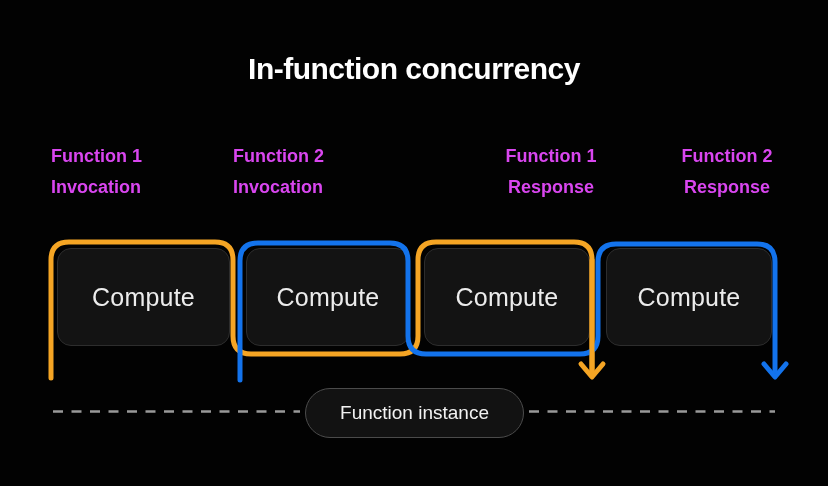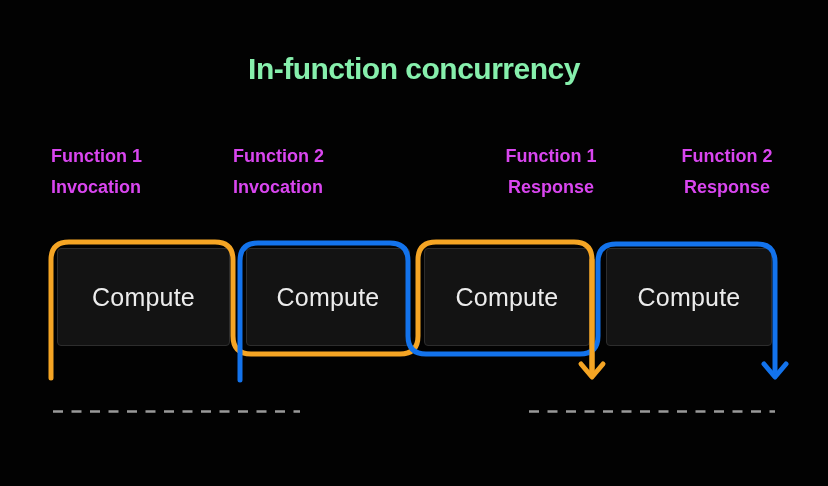--- a/index.html
+++ b/index.html
@@ -2,30 +2,30 @@
 <html><head>
 <meta charset="utf-8">
 <style>
   html,body{margin:0;padding:0;background:#020202;}
   .stage{
     position:relative;width:828px;height:486px;background:#020202;overflow:hidden;
     font-family:"Liberation Sans",sans-serif;
   }
   .title{
     position:absolute;left:0;top:52px;width:828px;text-align:center;
-    font-size:30px;font-weight:700;letter-spacing:-0.5px;color:#86efac;
+    font-size:30px;font-weight:700;letter-spacing:-0.5px;color:#ffffff;
   }
   .lane-label{
     position:absolute;top:141px;font-size:18px;font-weight:700;
     line-height:31px;color:#d946ef;white-space:nowrap;
   }
   .lane-label.centered{text-align:center;}
   .compute-box{
     position:absolute;top:248px;height:98px;box-sizing:border-box;
-    background:#131313;border:1px solid #2d2d2d;border-radius:4px;
+    background:#131313;border:1px solid #2d2d2d;border-radius:14px;
     display:flex;align-items:center;justify-content:center;text-align:right;
   }
   .compute-box span{font-size:25px;font-weight:400;color:#ececec;letter-spacing:0.2px;}
   svg.overlay{position:absolute;left:0;top:0;}
   .instance-pill{
     position:absolute;left:305px;top:388px;width:219px;height:50px;box-sizing:border-box;
     background:#121212;border:1.5px solid #4b4b4b;border-radius:25px;
     display:flex;align-items:center;justify-content:center;
   }
   .instance-pill span{font-size:19px;font-weight:400;color:#f2f2f2;}
@@ -75,14 +75,17 @@
 
     <path d="M 592 260 L 592 371" fill="none" stroke-width="5" stroke-linecap="round" stroke="#F5A524"></path>
 
     <path d="M 581 364 L 592 377 L 603 364" fill="none" stroke-width="5" stroke-linecap="round" stroke-linejoin="round" stroke="#F5A524"></path>
     <path d="M 764 364 L 775 377 L 786 364" fill="none" stroke-width="5" stroke-linecap="round" stroke-linejoin="round" stroke="#1373EC"></path>
 
     <line x1="53" y1="411.5" x2="300" y2="411.5" stroke-width="2.5" stroke-dasharray="10 8.5" stroke="#999999"></line>
     <line x1="529" y1="411.5" x2="775" y2="411.5" stroke-width="2.5" stroke-dasharray="10 8.5" stroke="#999999"></line>
   </svg>
 
+  <div class="instance-pill">
+    <span>Function instance</span>
+  </div>
 
 </div>
 
 </body></html>

